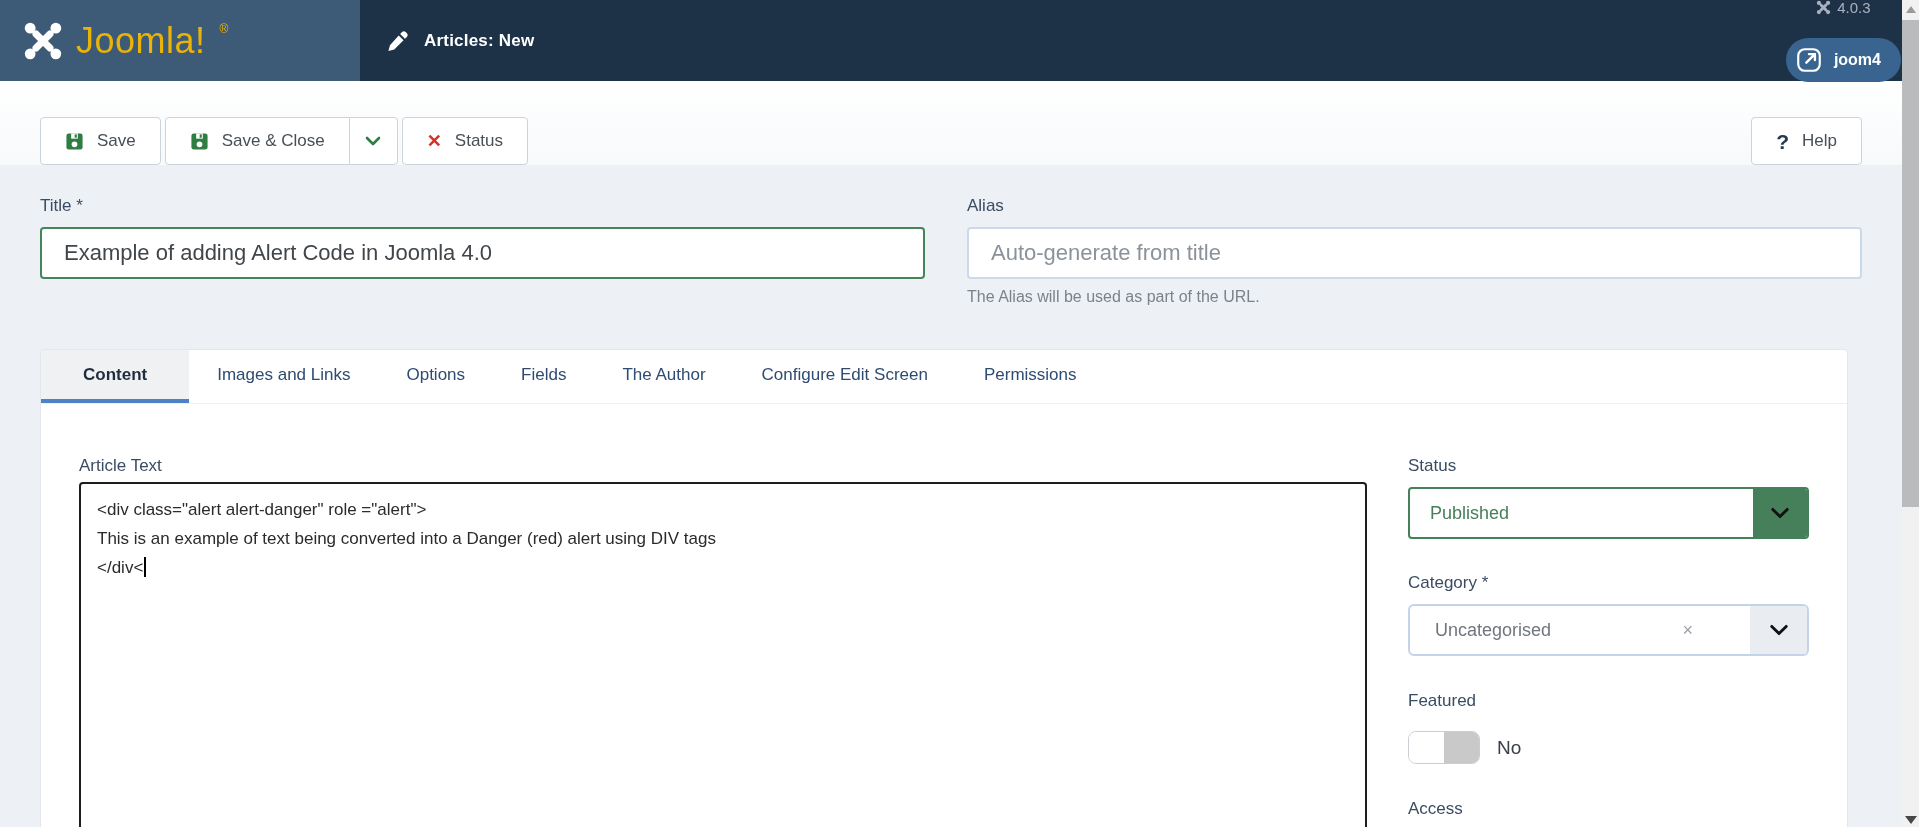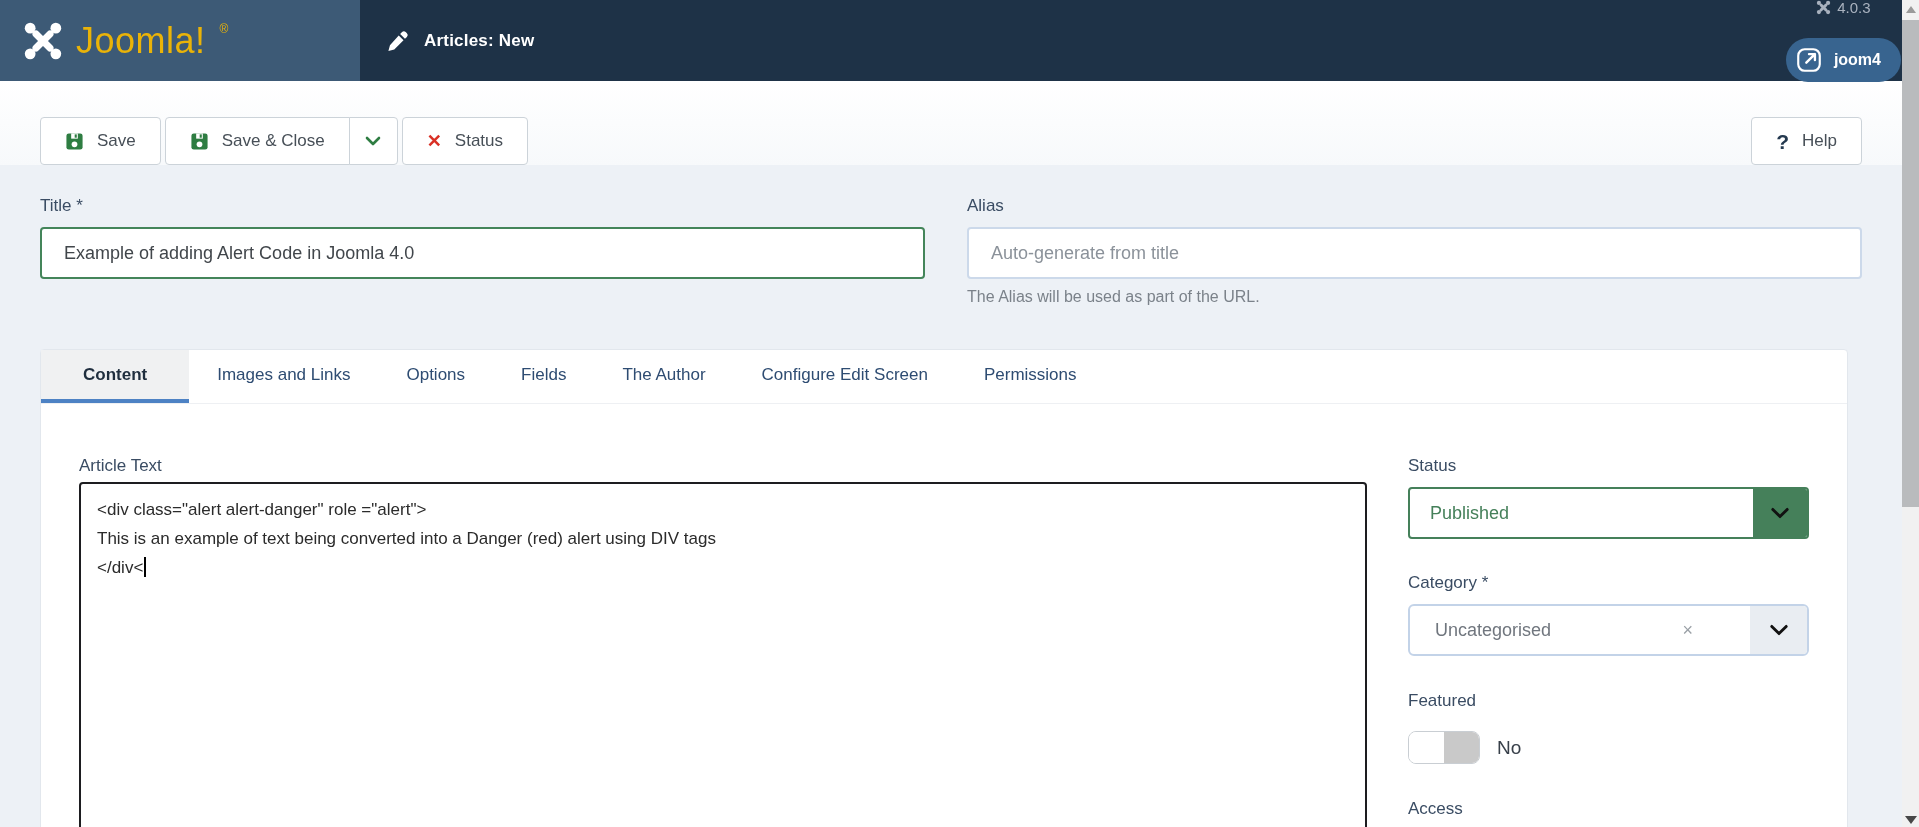--- a/index.html
+++ b/index.html
@@ -50,21 +50,21 @@
   .q-glyph { color:#24394f; font-weight:700; font-size:21px; line-height:1; }
 
   
   .content { padding:31px 57px 0 40px; }
   .form-row { display:flex; gap:42px; }
   .field-title { width:885px; flex-shrink:0; }
   .field-alias { flex:1; }
   .f-label { display:block; color:#3a4c63; font-size:17px; margin-bottom:11px; }
   .f-input {
     width:100%; height:52px; border-radius:4px; padding:0 22px;
-    font-size:18px; font-family:inherit; color:#41464b; background:#fff; outline:none;
+    font-size:22px; font-family:inherit; color:#41464b; background:#fff; outline:none;
   }
   .title-input { border:2px solid #44855a; }
   .alias-input { border:2px solid #ccd9ea; }
   .alias-input::placeholder { color:#8b929a; opacity:1; }
   .helper { color:#7b828a; font-size:16px; margin-top:9px; }
 
   
   .card {
     margin-top:43px; margin-right:14px; background:#fff;
     border:1px solid #e2e7ed; border-radius:4px; height:640px;

